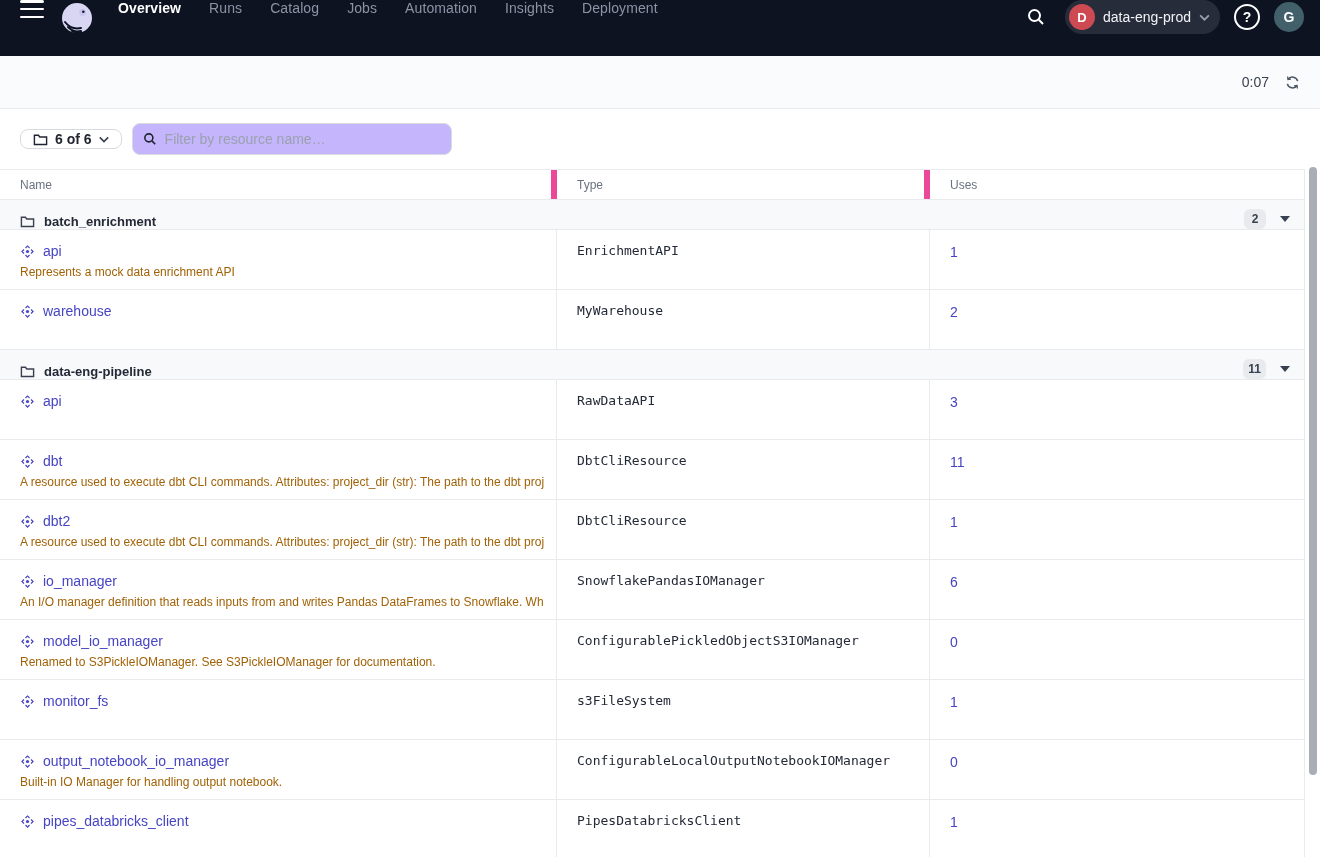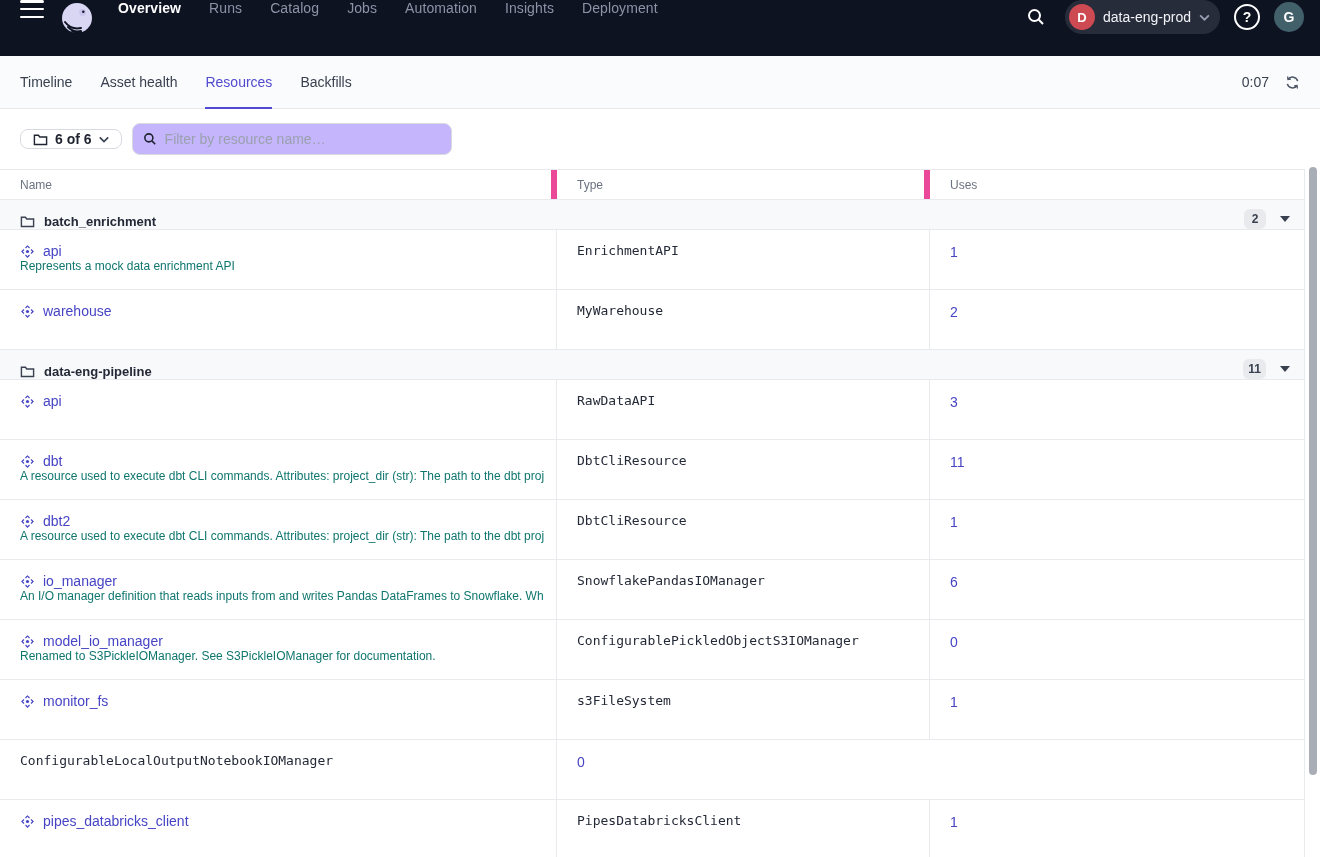--- a/index.html
+++ b/index.html
@@ -71,21 +71,21 @@
     justify-content:center; padding:0 5px; }
   .caret-down { width:0; height:0; border-left:5px solid transparent;
     border-right:5px solid transparent; border-top:6px solid #394150; cursor:pointer; }
   .row { display:grid; grid-template-columns:557px 373px 1fr; height:60px;
     border-bottom:1px solid #e8eaed; background:#fff; }
   .row > .cell { border-right:1px solid #e8eaed; padding:13px 12px 0 20px; }
   .row > .cell:last-child { border-right:none; }
   .name-line { display:flex; align-items:center; gap:8px; }
   .res-link { font-size:14px; font-weight:500; color:#4644c4; text-decoration:none;
     cursor:pointer; }
-  .res-desc { font-size:12px; color:#0f766e; white-space:nowrap;
+  .res-desc { font-size:12px; color:#a16207; margin-top:6px; white-space:nowrap;
     overflow:hidden; }
   .type-cell { font-family:"DejaVu Sans Mono","Liberation Mono", monospace;
     font-size:13px; color:#232936; }
   .uses-link { font-size:14px; color:#4644c4; cursor:pointer; text-decoration:none; }
 
   
   .vscroll { position:absolute; top:167px; right:1px; width:12px; height:690px; }
   .vscroll .thumb { position:absolute; top:0; left:2px; width:8px; height:608px;
     background:#a9aeb6; border-radius:5px; cursor:pointer; }
 
@@ -132,26 +132,20 @@
       <svg viewBox="0 0 12 8" width="11" height="7" fill="none" stroke="#9aa1b2" stroke-width="2">
           <polyline points="1,1.5 6,6.5 11,1.5"></polyline>
         </svg>
     </div>
     <span class="help-btn">?</span>
     <span class="avatar">G</span>
   </div>
 </div>
 
 <div class="tabbar">
-  <div class="tabs">
-    <span class="tab">Timeline</span>
-    <span class="tab">Asset health</span>
-    <span class="tab active">Resources</span>
-    <span class="tab">Backfills</span>
-  </div>
   <div class="tabbar-right">
     <span>0:07</span>
     <span class="refresh-icon ico">
       <svg viewBox="0 0 16 16" width="15" height="15" fill="none" stroke="currentColor" stroke-width="1.6">
         <path d="M13.5 6.5 A 5.7 5.7 0 0 0 3.2 4.8"></path>
         <polyline points="2.8,1.6 3.2,4.8 6.3,4.3" stroke-width="1.4"></polyline>
         <path d="M2.5 9.5 A 5.7 5.7 0 0 0 12.8 11.2"></path>
         <polyline points="13.2,14.4 12.8,11.2 9.7,11.7" stroke-width="1.4"></polyline>
       </svg>
     </span>
@@ -344,20 +338,33 @@
           </svg>
         <a class="res-link">monitor_fs</a>
       </div>
       <div class="res-desc"></div>
     </div>
     <div class="cell type-cell">s3FileSystem</div>
     <div class="cell"><a class="uses-link">1</a></div>
   </div>
 
   <div class="row">
+    <div class="cell">
+      <div class="name-line">
+        <svg class="ico" viewBox="0 0 16 16" width="15" height="15" fill="#4644c4">
+            <circle cx="8" cy="8" r="1.7"></circle>
+            <path d="M8 1.2 L10.6 3.8 L9.7 4.7 L8 3 L6.3 4.7 L5.4 3.8 Z"></path>
+            <path d="M8 14.8 L5.4 12.2 L6.3 11.3 L8 13 L9.7 11.3 L10.6 12.2 Z"></path>
+            <path d="M1.2 8 L3.8 5.4 L4.7 6.3 L3 8 L4.7 9.7 L3.8 10.6 Z"></path>
+            <path d="M14.8 8 L12.2 10.6 L11.3 9.7 L13 8 L11.3 6.3 L12.2 5.4 Z"></path>
+          </svg>
+        <a class="res-link">output_notebook_io_manager</a>
+      </div>
+      <div class="res-desc">Built-in IO Manager for handling output notebook.</div>
+    </div>
     <div class="cell type-cell">ConfigurableLocalOutputNotebookIOManager</div>
     <div class="cell"><a class="uses-link">0</a></div>
   </div>
 
   <div class="row">
     <div class="cell">
       <div class="name-line">
         <svg class="ico" viewBox="0 0 16 16" width="15" height="15" fill="#4644c4">
             <circle cx="8" cy="8" r="1.7"></circle>
             <path d="M8 1.2 L10.6 3.8 L9.7 4.7 L8 3 L6.3 4.7 L5.4 3.8 Z"></path>

